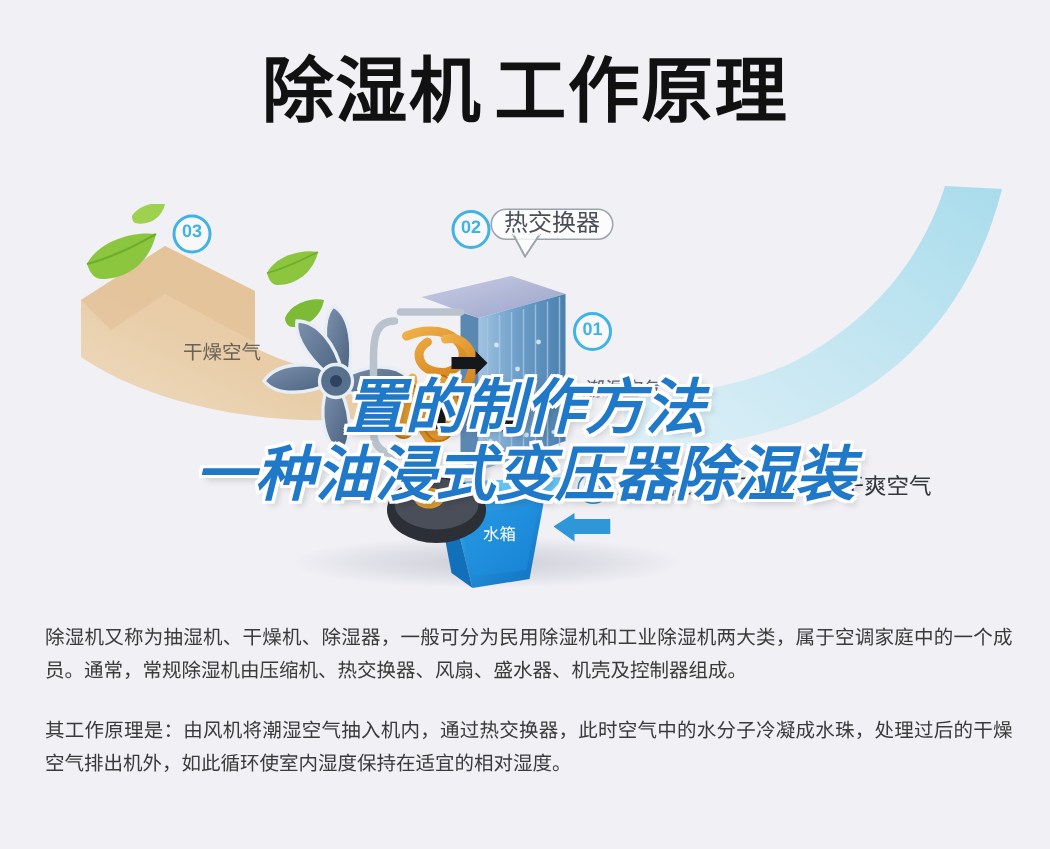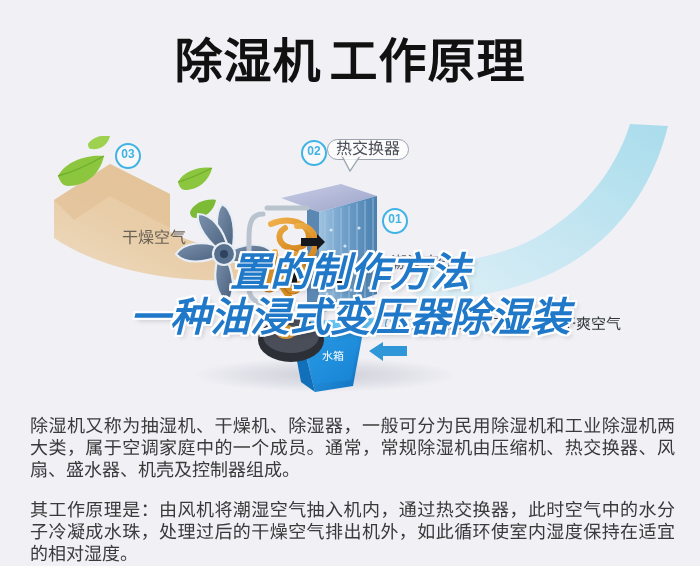--- a/index.html
+++ b/index.html
@@ -119,21 +119,21 @@
     background: rgba(255,255,255,0.78);
     font-size: 16px;
     line-height: 14px;
     color: #4a4f57;
     white-space: nowrap;
     font-family: "DejaVu Sans", sans-serif;
   }
 
   .lbl {
     position: absolute;
-    font-size: 16px;
+    font-size: 13px;
     color: #5d5f63;
     white-space: nowrap;
     font-family: "DejaVu Sans", sans-serif;
   }
   .lbl.dry   { left: 122px; top: 104px; color: #6b6257; }
   .lbl.humid { left: 388px; top: 129px; color: #5b6470; font-style: italic; }
   .lbl.tank  { left: 322px; top: 227px; color: #ffffff; font-size: 11px; }
 
   
   .step {
@@ -188,21 +188,21 @@
   .overlay-title .ol-line.l2 { margin-top: -2px; }
 
   
   .copy {
     position: absolute;
     left: 30px; top: 415px;
     width: 645px;
   }
   .copy p {
     margin: 0 0 4px 0;
-    font-size: 18px;
+    font-size: 13px;
     line-height: 22px;
     color: #3a3a3a;
     font-family: "DejaVu Sans", sans-serif;
     text-align: justify;
   }
   .copy .gap { height: 14px; }
 </style>
 </head>
 <body>
 

